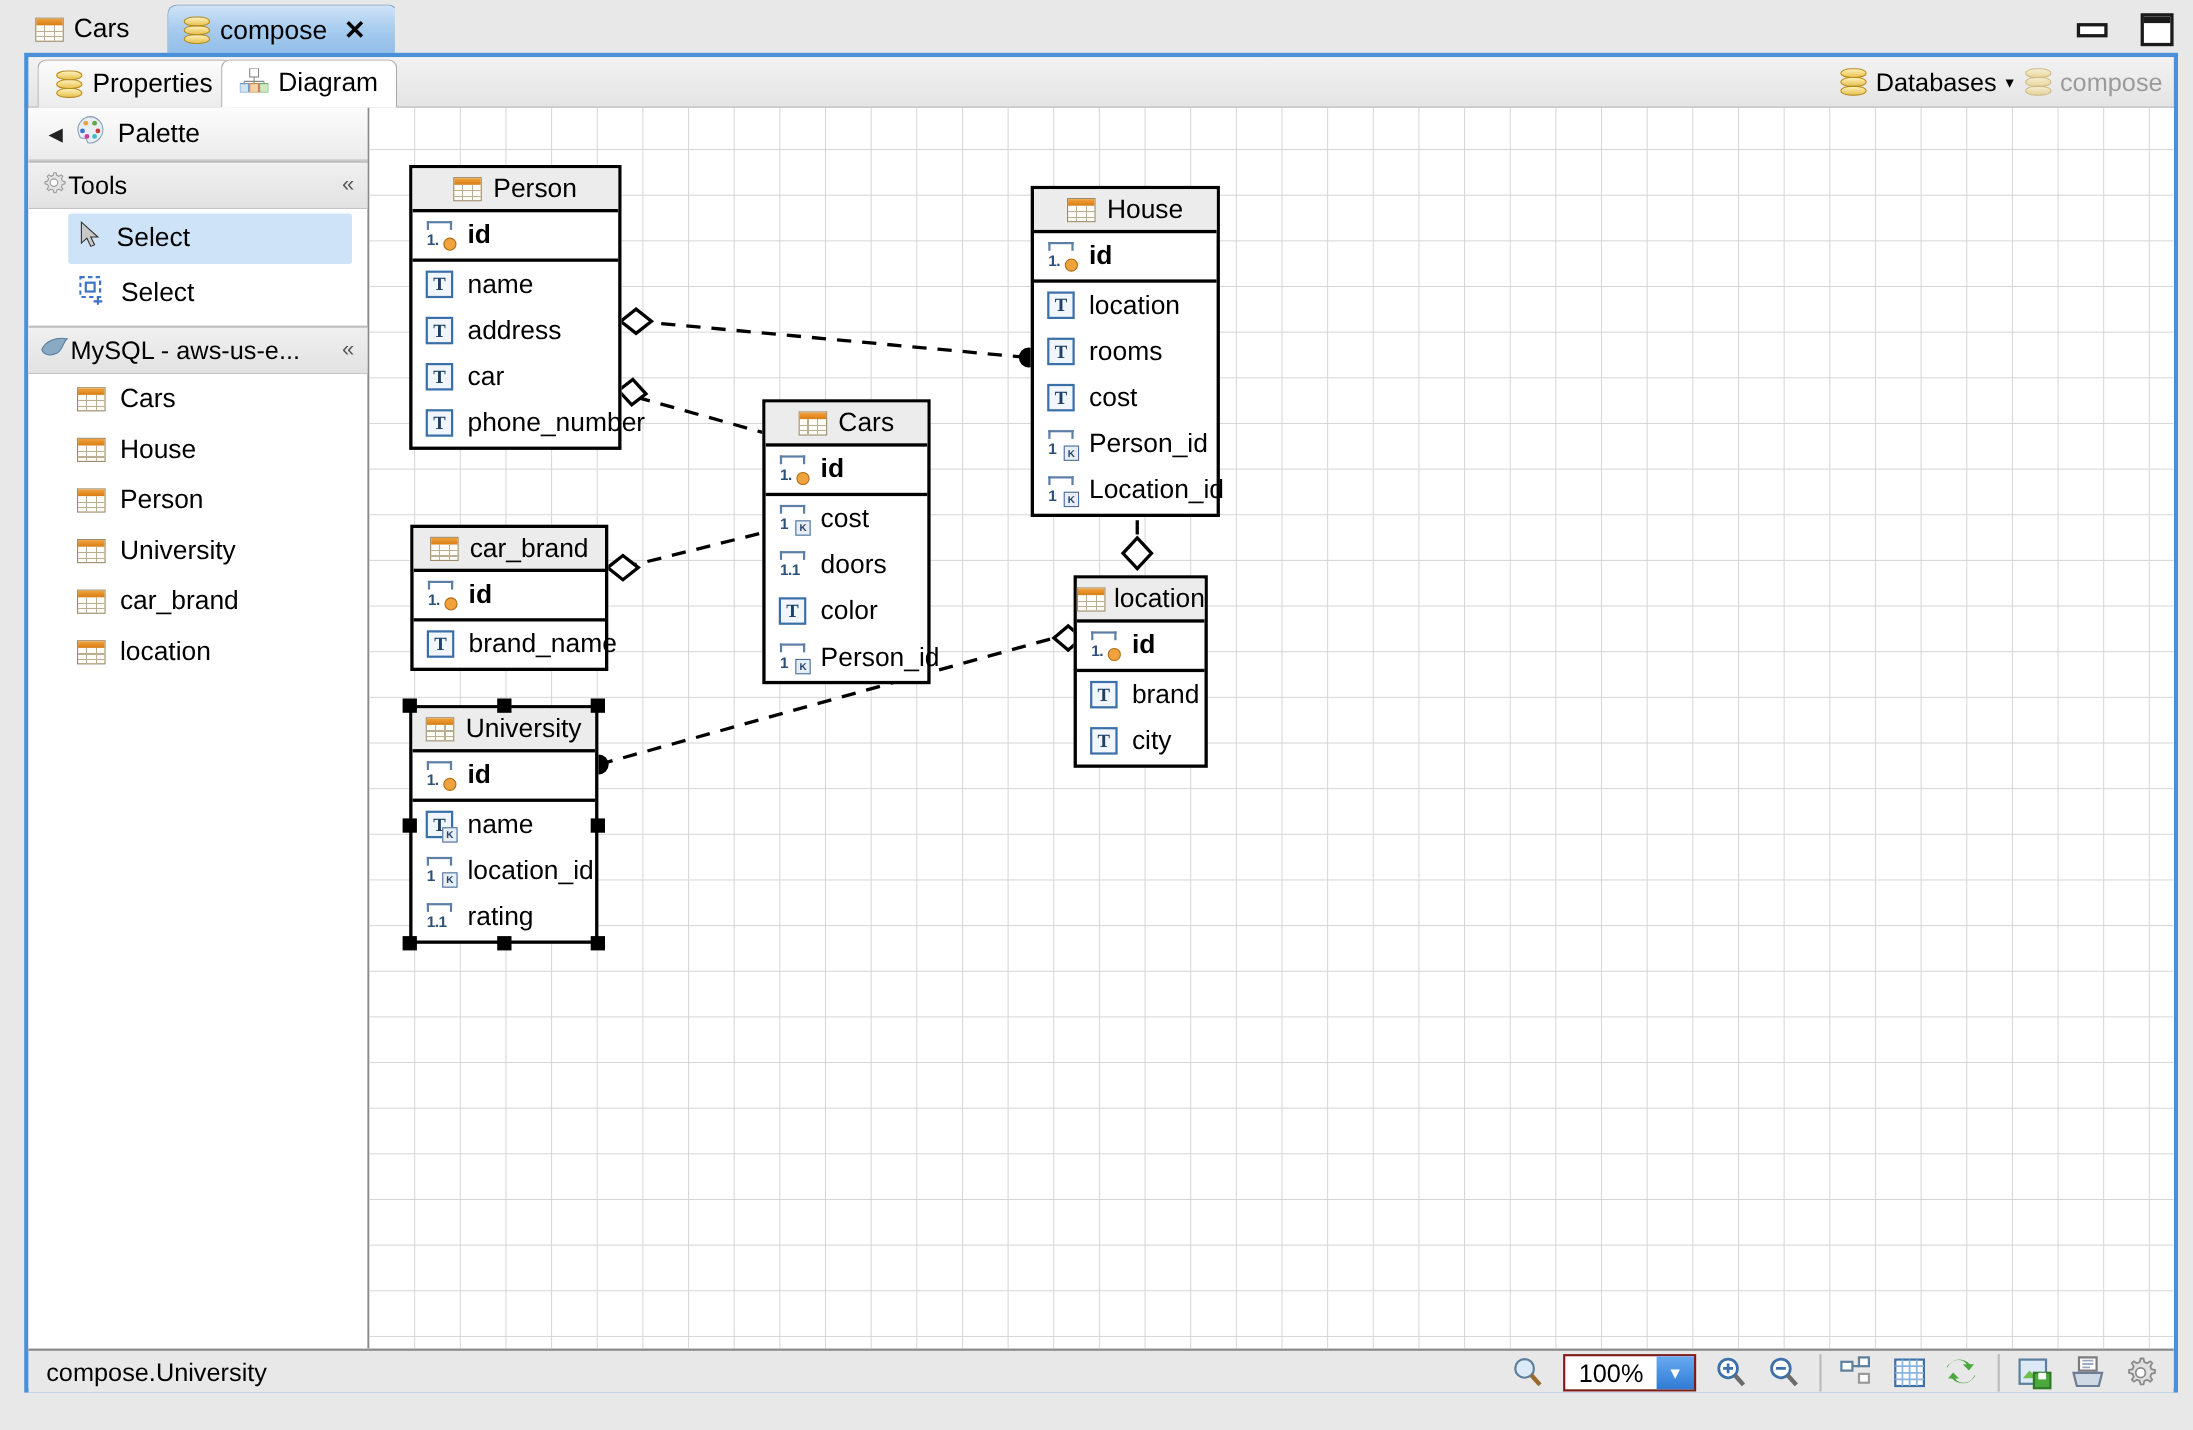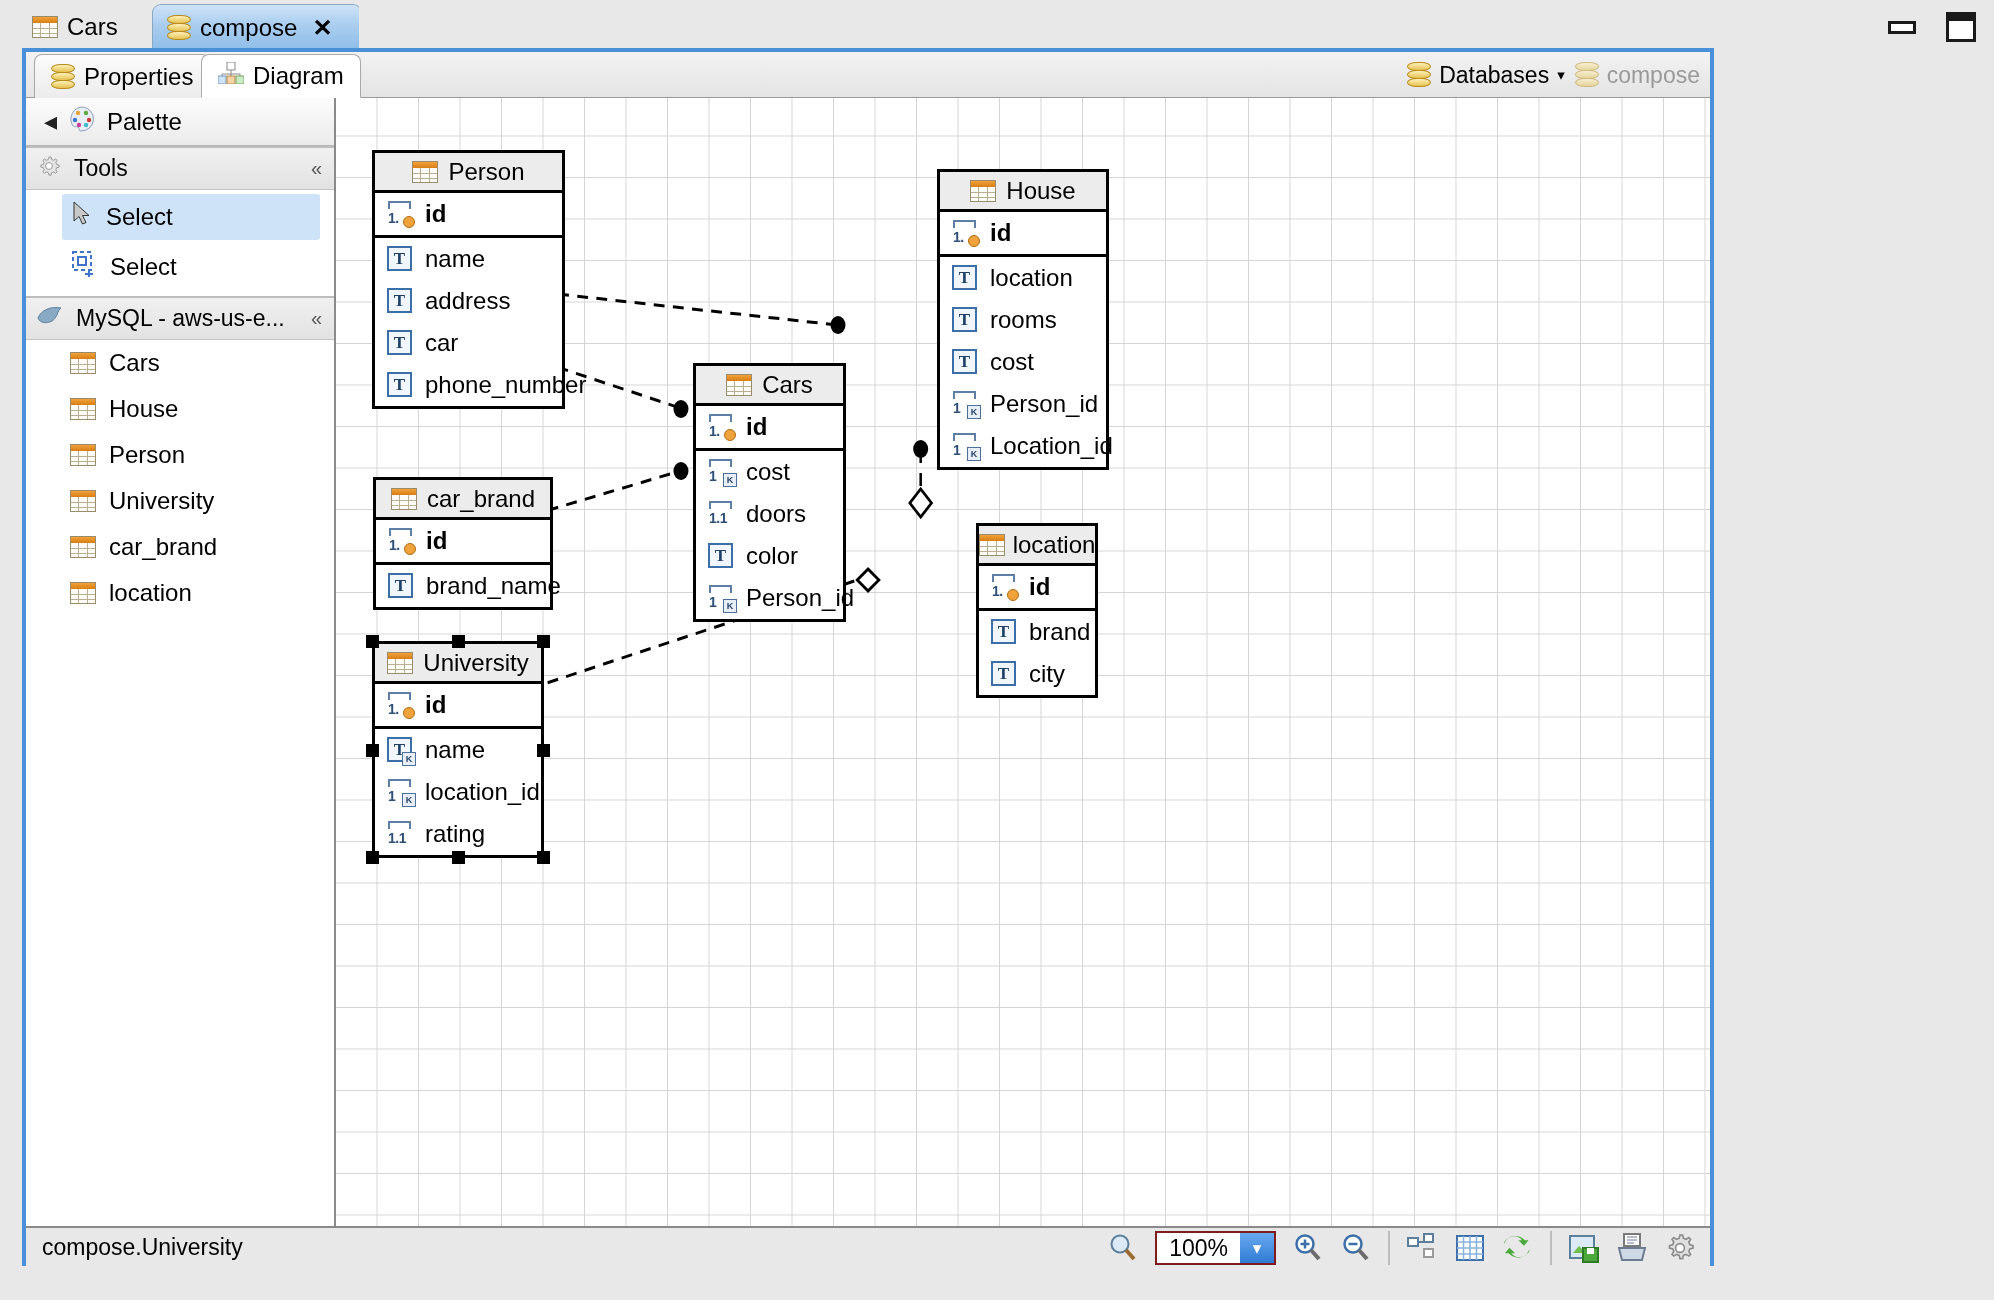--- a/index.html
+++ b/index.html
@@ -42,21 +42,21 @@
   }
   .tab-close { font-size: 24px; font-weight: bold; line-height: 1; margin-left: 6px; }
 
   .win-btns { position: absolute; right: 18px; top: 12px; display: flex; gap: 30px; align-items: center;}
   .win-min { width: 28px; height: 13px; border: 3px solid #1a1a1a; background:#fff; }
   .win-max { width: 30px; height: 30px; border: 3px solid #1a1a1a; background:#fff; position: relative;}
   .win-max::before { content:""; position:absolute; left:0; top:0; right:0; height:6px; background:#1a1a1a;}
 
   
   .window {
-    position: absolute; left: 22px; top: 48px; width: 1692px; height: 1218px;
+    position: absolute; left: 22px; top: 48px; width: 1958px; height: 1218px;
     border: 4px solid #4a90d9;
     background: #f4f4f4;
   }
 
   
   .inner-tabbar {
     position: relative; height: 46px; width: 100%;
     background: linear-gradient(to bottom,#f2f2f2,#e4e4e4);
     border-bottom: 1px solid #9a9a9a;
   }
@@ -84,21 +84,21 @@
   
   .palette-hd {
     height: 48px; display: flex; align-items: center; gap: 12px; padding-left: 18px;
     background: linear-gradient(to bottom,#fcfcfc,#ebebeb);
     border-bottom: 1px solid #b5b5b5;
     font-size: 24px;
   }
   .collapse-arrow { font-size: 26px; color: #222; }
 
   .section-hd {
-    height: 44px; display: flex; align-items: center; gap: 12px; padding-left: 10px;
+    height: 44px; display: flex; align-items: center; padding-left: 10px;
     background: linear-gradient(to bottom,#f0f0f0,#e2e2e2);
     border-top: 2px solid #bdbdbd;
     border-bottom: 1px solid #c4c4c4;
     font-size: 23px; position: relative;
   }
   .section-hd .pin { position: absolute; right: 12px; font-size: 20px; color:#555; }
 
   .tool-item {
     height: 46px; display: flex; align-items: center; gap: 12px;
     margin: 4px 14px 4px 36px; padding-left: 10px; font-size: 24px;

